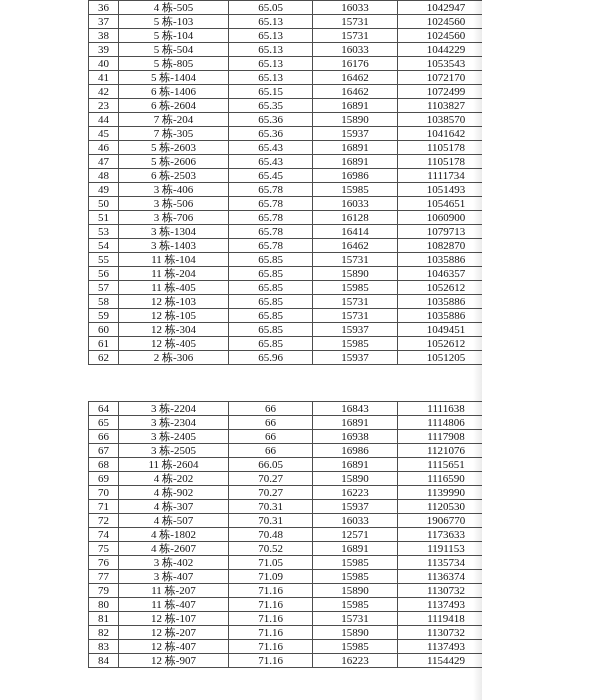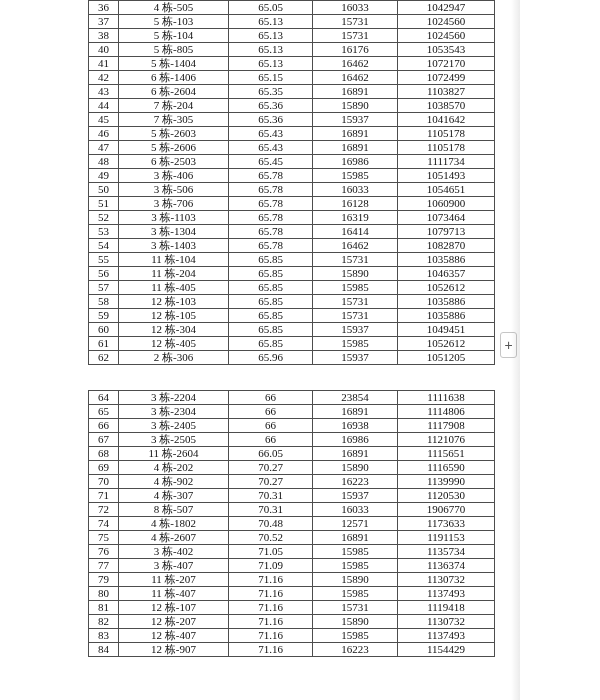--- a/index.html
+++ b/index.html
@@ -1,32 +1,32 @@
 <!DOCTYPE html>
 <html><head>
 <meta charset="utf-8">
 <style>
   html, body { margin: 0; padding: 0; }
   .screen {
     position: relative;
-    width: 520px;
+    width: 482px;
     height: 700px;
     background: #ffffff;
     overflow: hidden;
     font-family: "Liberation Serif", "DejaVu Serif", serif;
   }
   table.data-table {
     position: absolute;
     left: 88px;
     border-collapse: collapse;
     table-layout: fixed;
     width: 406px;
   }
   #tbl-section-0 { top: 0px; }
-  #tbl-section-1 { top: 390px; padding-left: 36px; }
+  #tbl-section-1 { top: 401px; padding-left: 36px; }
   .data-table td {
     border: 1px solid #4d4d4d;
     height: 13px;
     line-height: 13px;
     padding: 0;
     margin: 0;
     text-align: center;
     vertical-align: middle;
     font-size: 11px;
     color: #111111;
@@ -95,20 +95,27 @@
           <td>1024560</td>
         </tr>
         <tr>
           <td>38</td>
           <td>5 栋-104</td>
           <td>65.13</td>
           <td>15731</td>
           <td>1024560</td>
         </tr>
         <tr>
+          <td>39</td>
+          <td>5 栋-504</td>
+          <td>65.13</td>
+          <td>16033</td>
+          <td>1044229</td>
+        </tr>
+        <tr>
           <td>40</td>
           <td>5 栋-805</td>
           <td>65.13</td>
           <td>16176</td>
           <td>1053543</td>
         </tr>
         <tr>
           <td>41</td>
           <td>5 栋-1404</td>
           <td>65.13</td>
@@ -116,21 +123,21 @@
           <td>1072170</td>
         </tr>
         <tr>
           <td>42</td>
           <td>6 栋-1406</td>
           <td>65.15</td>
           <td>16462</td>
           <td>1072499</td>
         </tr>
         <tr>
-          <td>43</td>
+          <td>23</td>
           <td>6 栋-2604</td>
           <td>65.35</td>
           <td>16891</td>
           <td>1103827</td>
         </tr>
         <tr>
           <td>44</td>
           <td>7 栋-204</td>
           <td>65.36</td>
           <td>15890</td>
@@ -177,27 +184,20 @@
           <td>65.78</td>
           <td>16033</td>
           <td>1054651</td>
         </tr>
         <tr>
           <td>51</td>
           <td>3 栋-706</td>
           <td>65.78</td>
           <td>16128</td>
           <td>1060900</td>
-        </tr>
-        <tr>
-          <td>52</td>
-          <td>3 栋-1103</td>
-          <td>65.78</td>
-          <td>16319</td>
-          <td>1073464</td>
         </tr>
         <tr>
           <td>53</td>
           <td>3 栋-1304</td>
           <td>65.78</td>
           <td>16414</td>
           <td>1079713</td>
         </tr>
         <tr>
           <td>54</td>
@@ -271,21 +271,21 @@
         <col class="c2">
         <col class="c3">
         <col class="c4">
         <col class="c5">
     </colgroup>
     <tbody>
         <tr>
           <td>64</td>
           <td>3 栋-2204</td>
           <td>66</td>
-          <td>23854</td>
+          <td>16843</td>
           <td>1111638</td>
         </tr>
         <tr>
           <td>65</td>
           <td>3 栋-2304</td>
           <td>66</td>
           <td>16891</td>
           <td>1114806</td>
         </tr>
         <tr>
@@ -325,21 +325,21 @@
         </tr>
         <tr>
           <td>71</td>
           <td>4 栋-307</td>
           <td>70.31</td>
           <td>15937</td>
           <td>1120530</td>
         </tr>
         <tr>
           <td>72</td>
-          <td>8 栋-507</td>
+          <td>4 栋-507</td>
           <td>70.31</td>
           <td>16033</td>
           <td>1906770</td>
         </tr>
         <tr>
           <td>74</td>
           <td>4 栋-1802</td>
           <td>70.48</td>
           <td>12571</td>
           <td>1173633</td>

